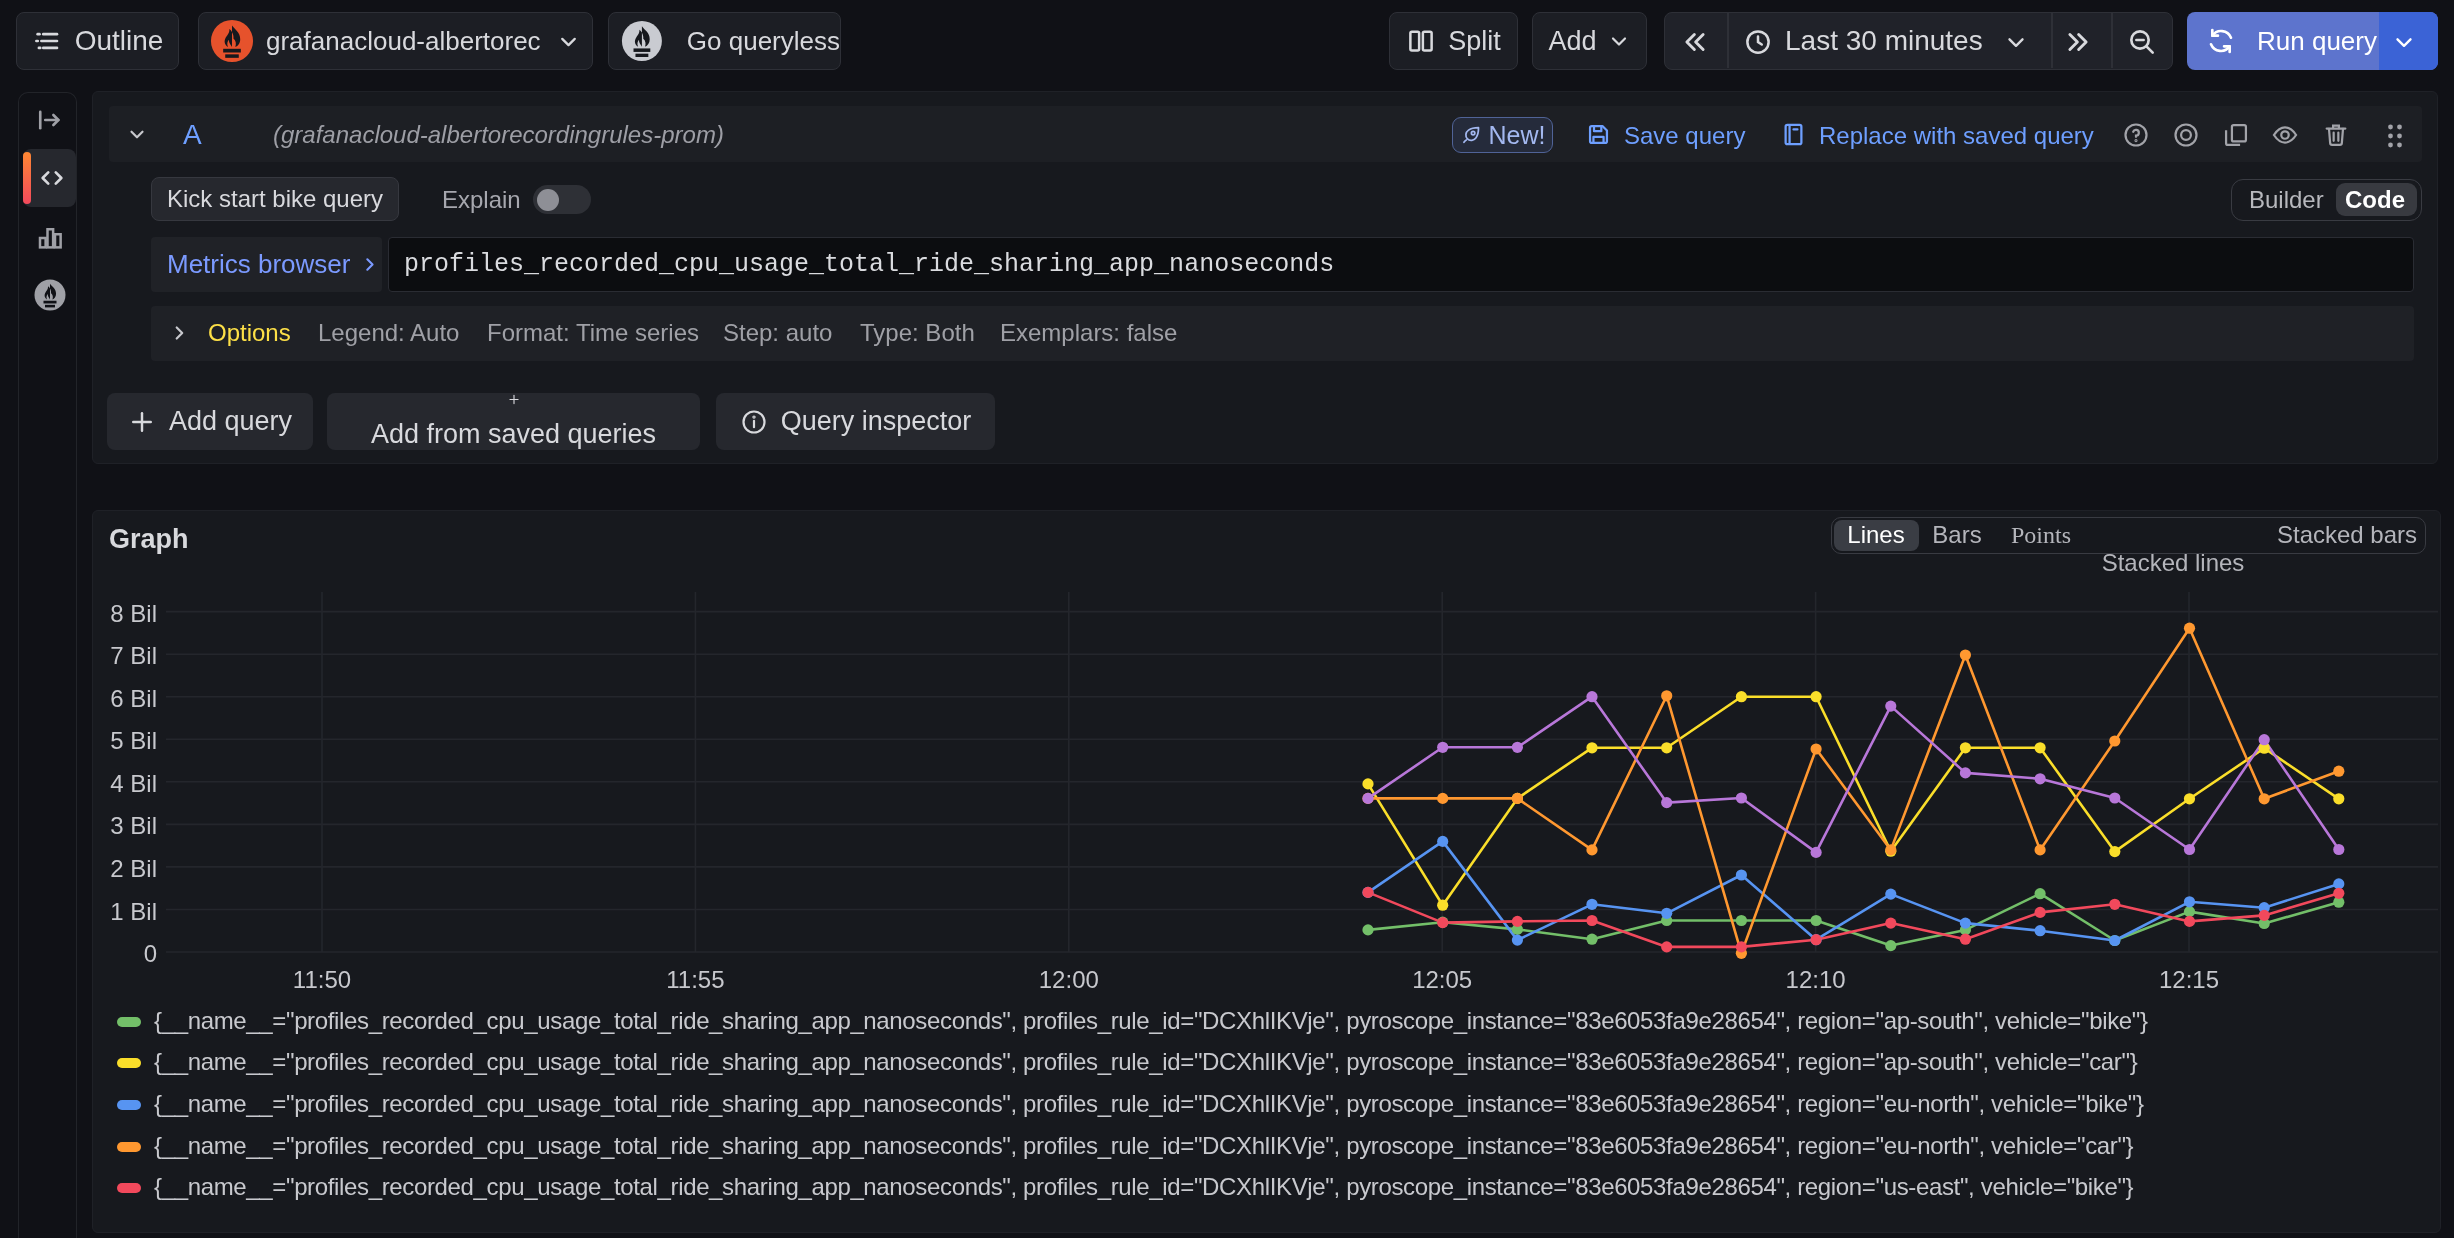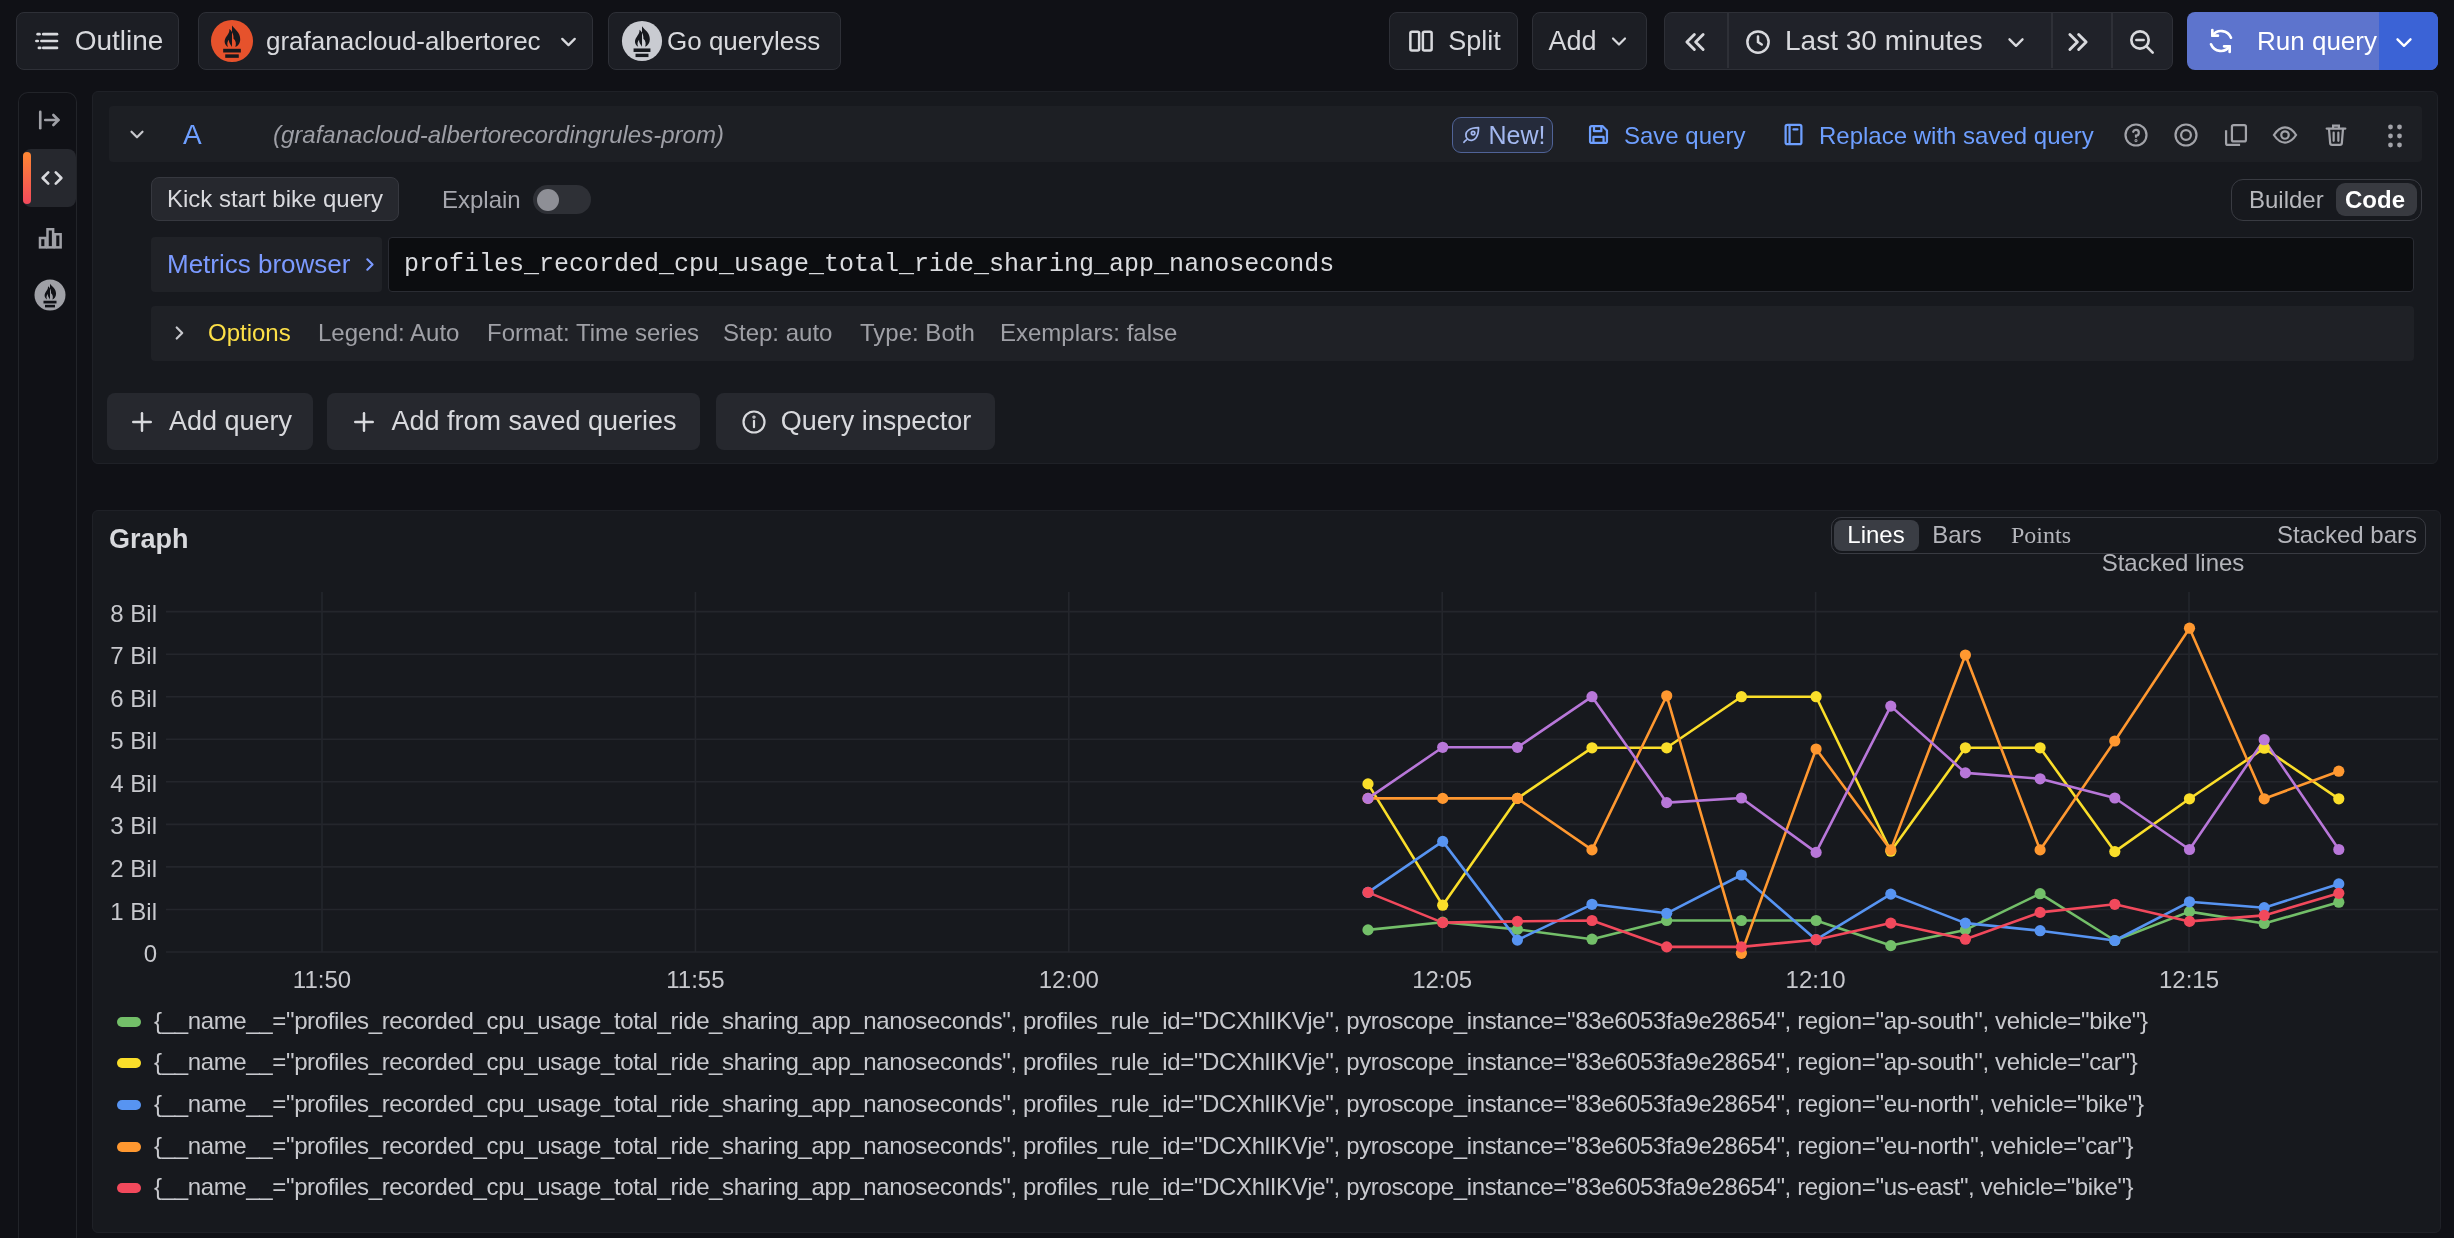--- a/index.html
+++ b/index.html
@@ -32,21 +32,21 @@
         <path transform="scale(1.0731707317073171)" d="M0,-15 C3.2,-10.5 8,-8.6 8,-1.8 C8,2.2 5.8,4.8 3.2,5.8 C4.3,3 3.8,-0.6 1.4,-2.4 C1.9,-5.8 0,-9.6 -2.6,-11.6 C-2.1,-7.8 -5,-5.4 -6.5,-2.4 C-8,0.7 -6.9,3.9 -3.9,5.8 C-5.3,2.9 -4.4,0.2 -2.9,-1.3 C-3.3,2 -0.9,3.7 0,5.8 Z" fill="#16181d"></path>
         <rect x="-9.229268292682926" y="8.15609756097561" width="18.458536585365852" height="3.863414634146342" fill="#16181d"></rect>
         <rect x="-7.082926829268293" y="13.951219512195124" width="14.165853658536586" height="3.648780487804878" fill="#16181d"></rect>
       </g>
     </svg>
 <span>grafanacloud-albertorec</span>
 <svg width="25" height="25" viewBox="0 0 24 24" style="margin-left:3px;">
       <path d="M6 9.5 L12 15.5 L18 9.5" stroke="#d8d9dd" stroke-width="2.2" fill="none" stroke-linecap="round" stroke-linejoin="round"></path>
     </svg>
 </div>
-<div class="btn" style="left:608px;top:12px;width:233px;height:58px;justify-content:flex-start;padding-left:12px;gap:4px;font-size:26px;">
+<div class="btn" style="left:608px;top:12px;width:233px;height:58px;justify-content:flex-start;padding-left:12px;gap:24px;font-size:26px;">
 <svg width="42" height="42" viewBox="-23 -23 46 46">
       <g transform="translate(0,0)">
         <circle cx="0" cy="0" r="22" fill="#c9cbd1"></circle>
         <path transform="scale(1.0731707317073171)" d="M0,-15 C3.2,-10.5 8,-8.6 8,-1.8 C8,2.2 5.8,4.8 3.2,5.8 C4.3,3 3.8,-0.6 1.4,-2.4 C1.9,-5.8 0,-9.6 -2.6,-11.6 C-2.1,-7.8 -5,-5.4 -6.5,-2.4 C-8,0.7 -6.9,3.9 -3.9,5.8 C-5.3,2.9 -4.4,0.2 -2.9,-1.3 C-3.3,2 -0.9,3.7 0,5.8 Z" fill="#16181d"></path>
         <rect x="-9.229268292682926" y="8.15609756097561" width="18.458536585365852" height="3.863414634146342" fill="#16181d"></rect>
         <rect x="-7.082926829268293" y="13.951219512195124" width="14.165853658536586" height="3.648780487804878" fill="#16181d"></rect>
       </g>
     </svg>
 <span>Go queryless</span>
   </div>
@@ -253,21 +253,21 @@
 <div class="abs" style="left:1000px;top:319px;color:#9fa0a6;font-size:24px;font-weight:400;">Exemplars: false</div>
 <div class="btn" style="left:107px;top:393px;width:206px;height:57px;background:#26282e;border:none;border-radius:8px;">
     <svg width="28" height="28" viewBox="0 0 24 24">
       <g stroke="#d8d9dd" stroke-width="2.1" stroke-linecap="round">
         <line x1="12" y1="4.5" x2="12" y2="19.5"></line>
         <line x1="4.5" y1="12" x2="19.5" y2="12"></line>
       </g>
     </svg>
     <span>Add query</span>
   </div>
-<div class="btn" style="left:327px;top:393px;width:373px;height:57px;background:#26282e;border:none;border-radius:8px;">
+<div class="btn" style="left:327px;top:393px;width:373px;height:57px;background:#26282e;border:none;border-radius:8px;flex-direction:column;">
     <svg width="28" height="28" viewBox="0 0 24 24">
       <g stroke="#d8d9dd" stroke-width="2.1" stroke-linecap="round">
         <line x1="12" y1="4.5" x2="12" y2="19.5"></line>
         <line x1="4.5" y1="12" x2="19.5" y2="12"></line>
       </g>
     </svg>
     <span>Add from saved queries</span>
   </div>
 <div class="btn" style="left:716px;top:393px;width:279px;height:57px;background:#26282e;border:none;border-radius:8px;">
     <svg width="28" height="28" viewBox="0 0 24 24">

